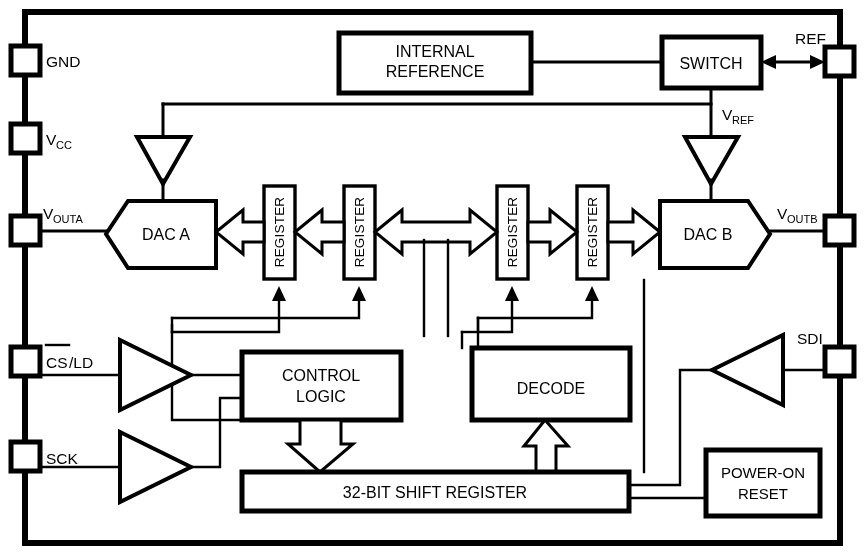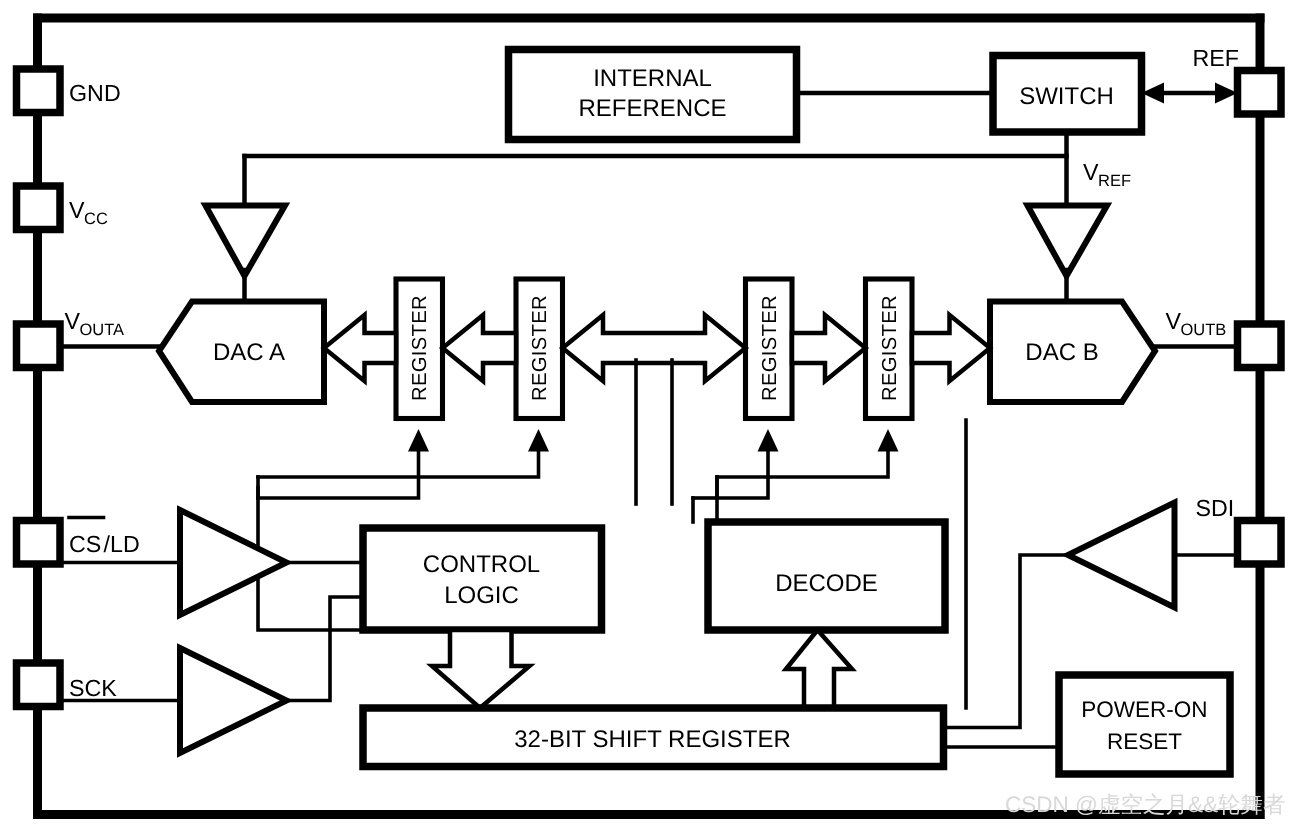--- a/index.html
+++ b/index.html
@@ -274,15 +274,14 @@
     <rect class="boxline" x="706" y="450" width="114" height="66"></rect>
     <text class="blk-sm" x="763" y="478">POWER-ON</text>
     <text class="blk-sm" x="763" y="499">RESET</text>
   </g>
   <path class="wire-thin" d="M 629 498 L 706 498"></path>
 
   <path class="wire-thin" d="M 644 280 L 644 472"></path>
 
 </svg>
 
-<div class="watermark">CSDN @虚空之月&amp;&amp;轮舞者</div>
 
 </div>
 
 </body></html>

